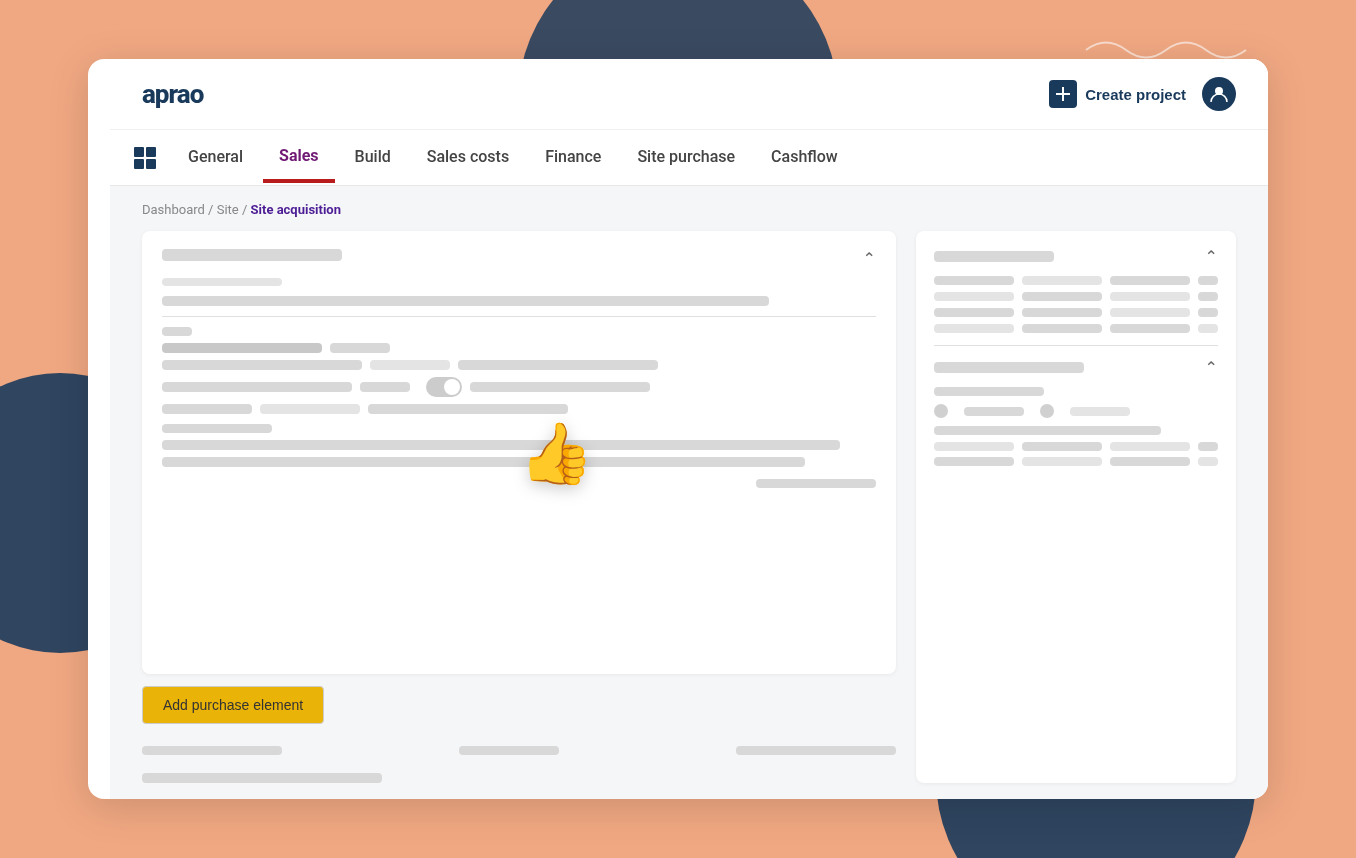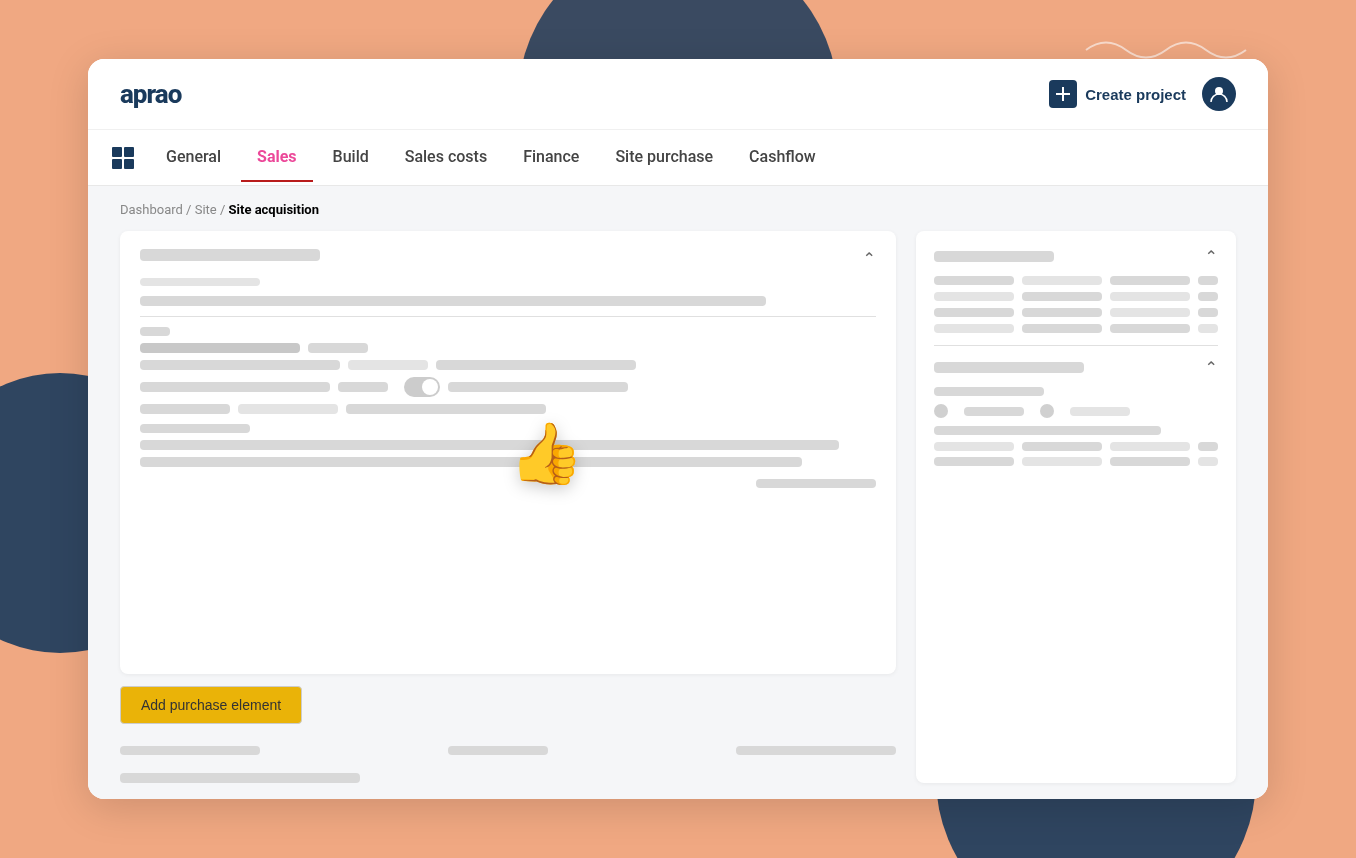--- a/index.html
+++ b/index.html
@@ -71,20 +71,21 @@
       position: relative;
       z-index: 1;
       background: #fff;
       border-radius: 16px;
       width: 1180px;
       height: 740px;
       box-shadow: 0 8px 40px rgba(0,0,0,0.15);
       display: flex;
       flex-direction: column;
       overflow: hidden;
+      padding-left: 22px;
     }
 
     
     .header {
       display: flex;
       align-items: center;
       justify-content: space-between;
       padding: 18px 32px;
       border-bottom: 1px solid #f0f0f0;
       background: #fff;
@@ -162,43 +163,43 @@
     .nav-tab {
       padding: 14px 16px;
       font-size: 16px;
       color: #444;
       cursor: pointer;
       border-bottom: 2px solid transparent;
       font-weight: 500;
       text-decoration: none;
     }
     .nav-tab.active {
-      color: #ec4899;
-      border-bottom: 2px solid #b91c1c;
+      color: #701a75;
+      border-bottom: 4px solid #b91c1c;
       font-weight: 700;
     }
 
     
     .page-content {
       flex: 1;
       padding: 16px 32px 16px 32px;
       background: #f5f6f8;
       overflow: hidden;
       display: flex;
       flex-direction: column;
     }
 
     
     .breadcrumb {
       font-size: 13px;
       color: #888;
       margin-bottom: 14px;
     }
     .breadcrumb strong {
-      color: #000000;
+      color: #4c1d95;
       font-weight: 700;
       margin-top: 24px;
     }
 
     
     .main-layout {
       display: flex;
       gap: 20px;
       flex: 1;
       min-height: 0;

